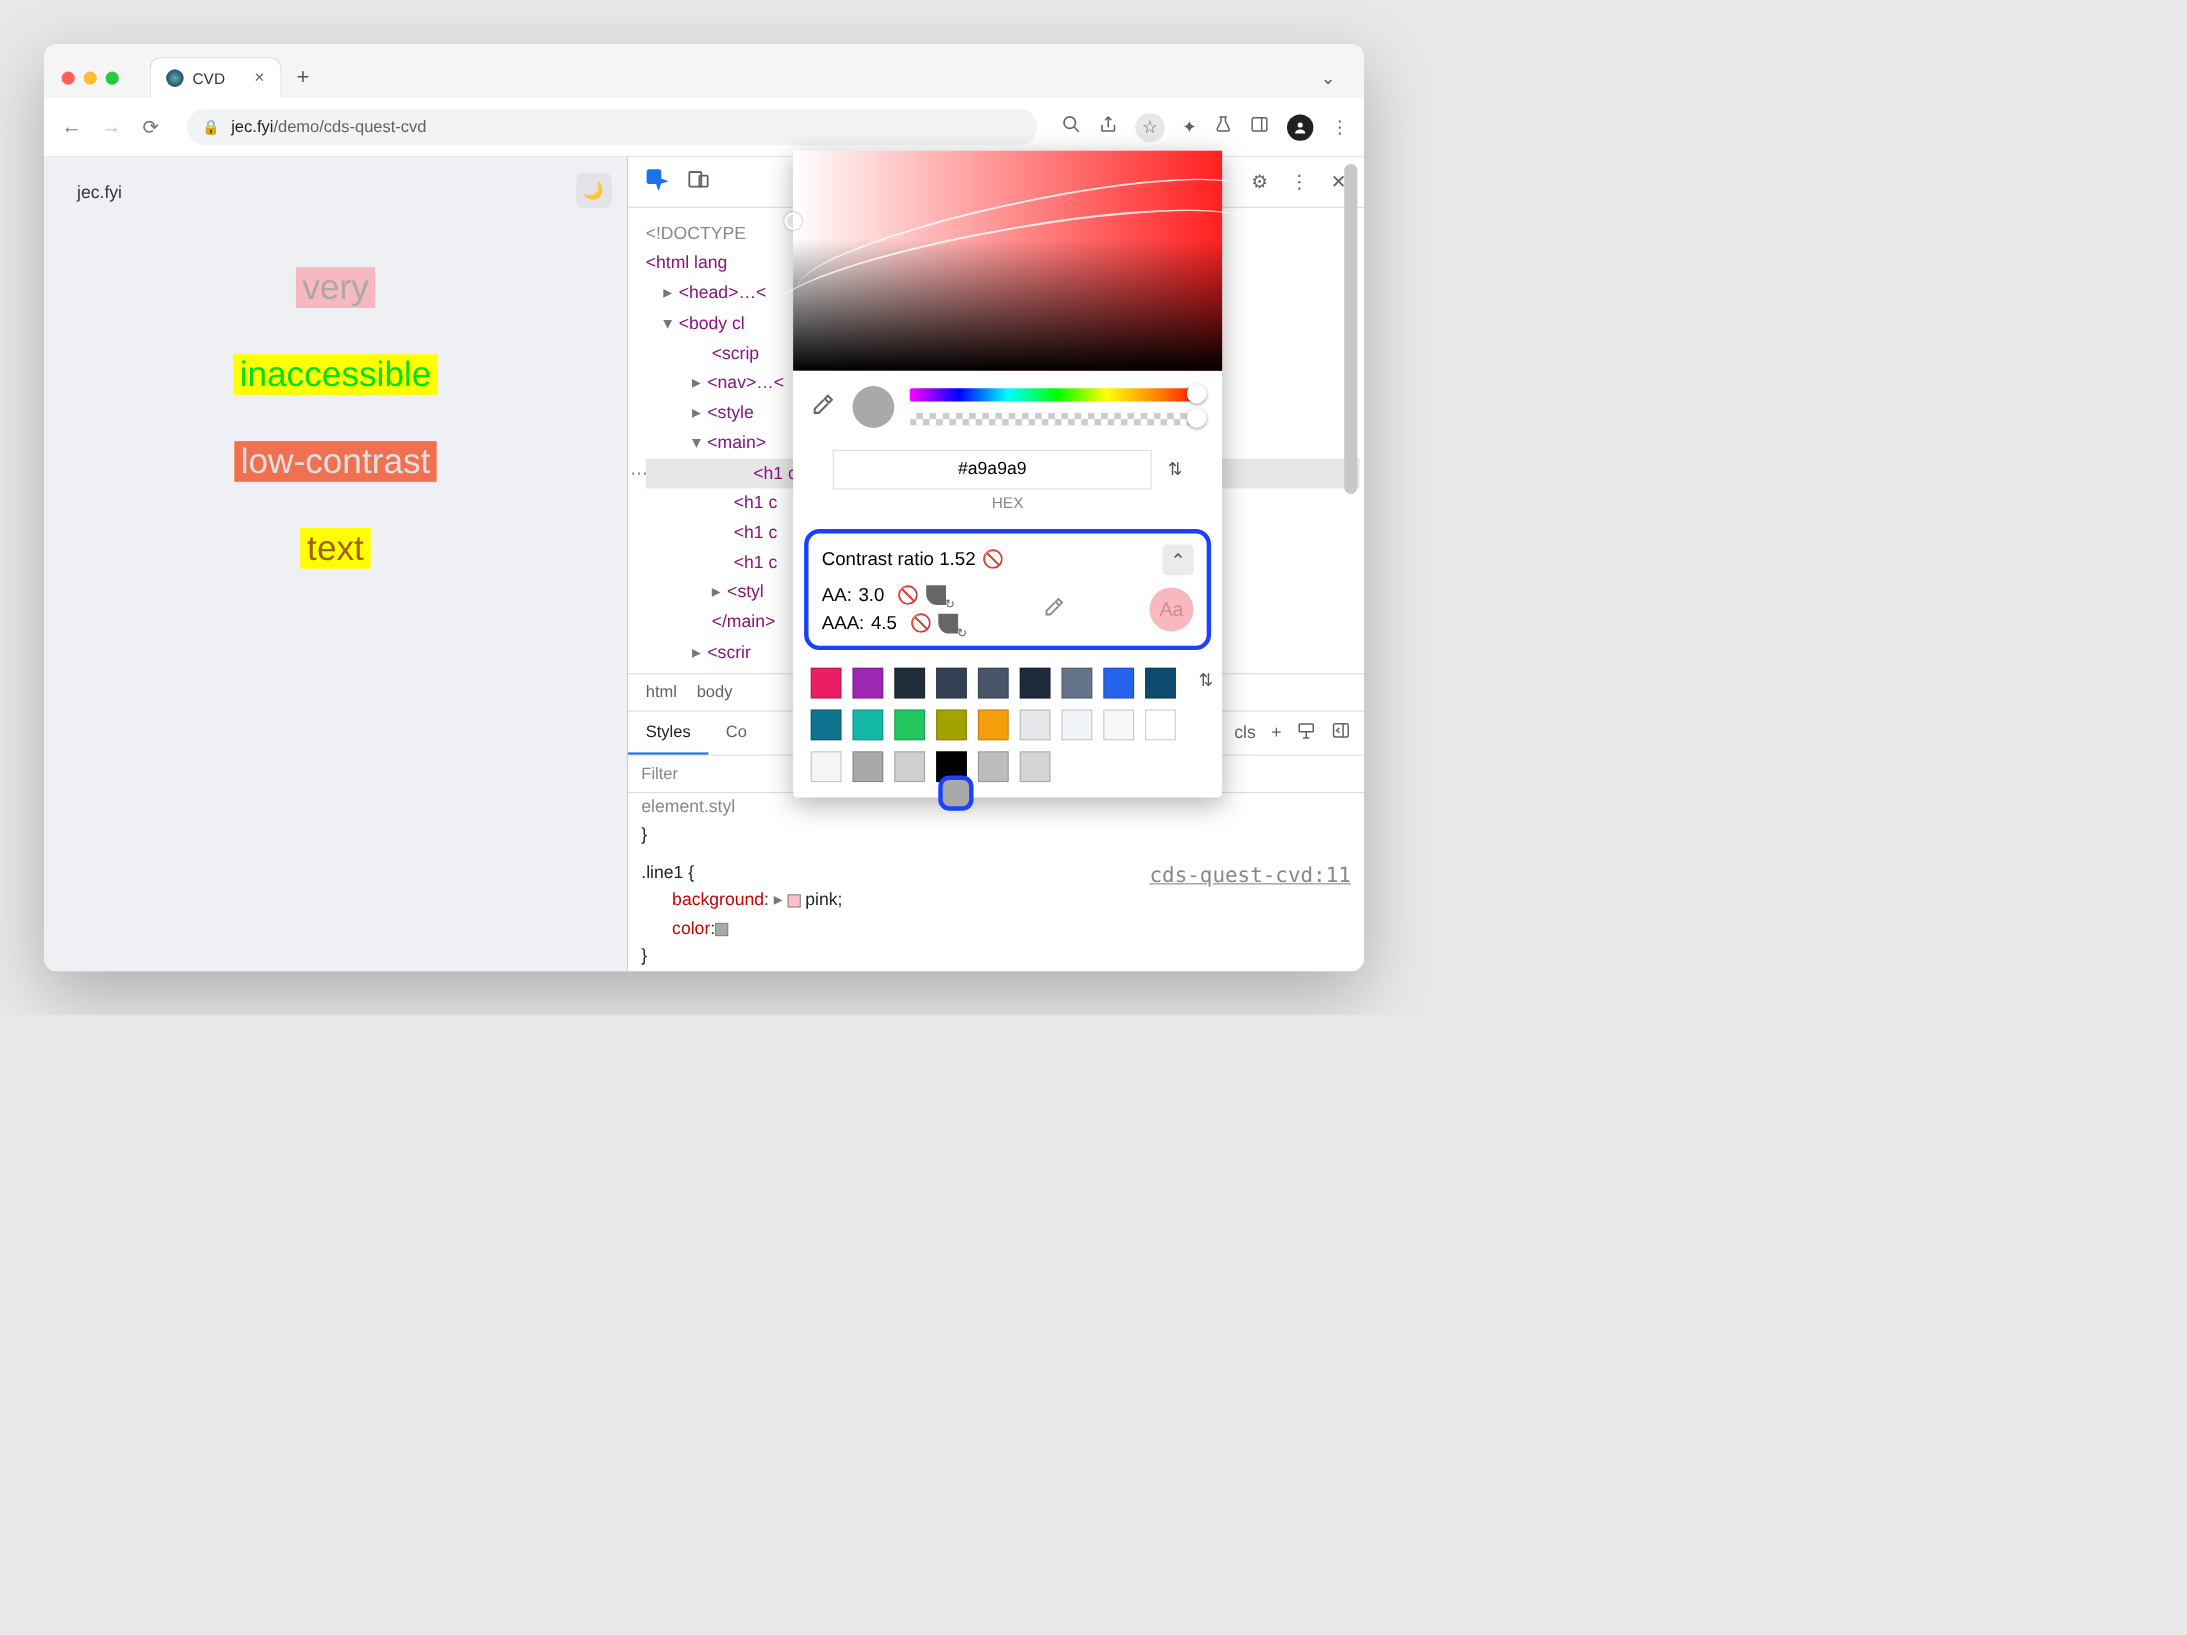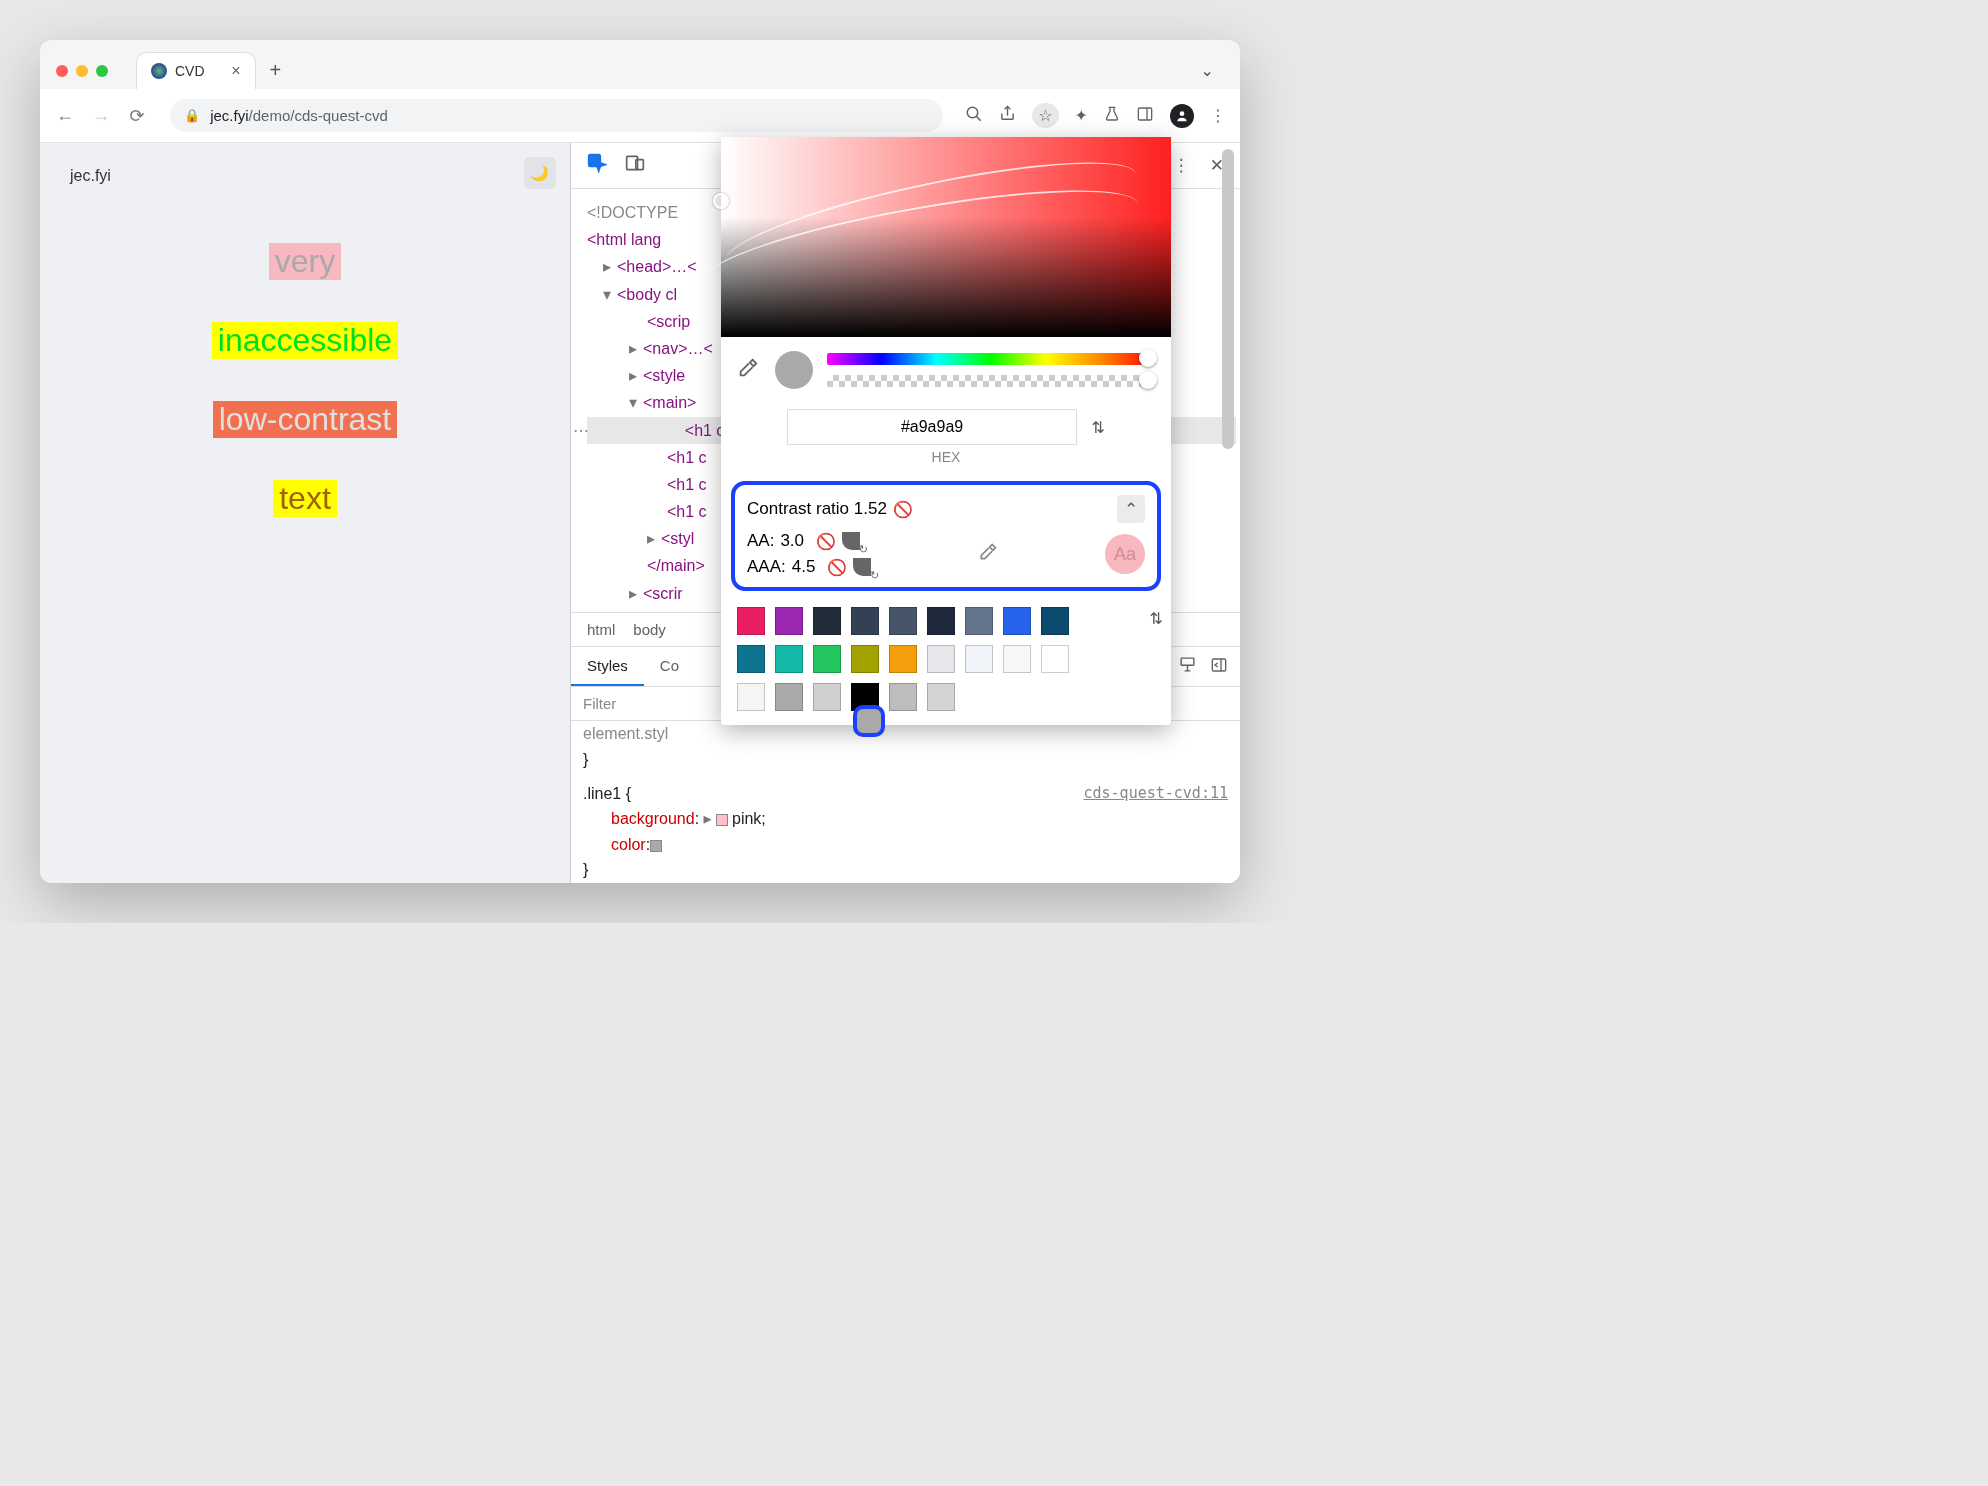--- a/index.html
+++ b/index.html
@@ -62,24 +62,24 @@
 .styles-tab { padding: 10px 16px; font-size: 15px; color: #5f6368; }
 .styles-tab.active { color: #202124; border-bottom: 2px solid #1a73e8; }
 .styles-toolbar-r { margin-left: auto; padding: 8px 12px; display: flex; gap: 14px; color: #5f6368; align-items: center; }
 
 .filter-row { display: flex; border-bottom: 1px solid #ddd; }
 .filter-input { flex: 1; padding: 8px 12px; font-size: 15px; color: #888; }
 .styles-body { padding: 0 12px; font-family: ui-monospace, Menlo, monospace; font-size: 16px; line-height: 1.6; color: #222; }
 .prop-name { color: #c80000; }
 .prop-val { color: #222; }
 .swatch-inline { display: inline-block; width: 12px; height: 12px; border: 1px solid #888; vertical-align: middle; margin-right: 4px; }
-.source-link { float: right; color: #888; text-decoration: underline; font-family: ui-monospace, Menlo, monospace; font-size: 15px; }
-
-
-.color-picker { position: absolute; top: -6px; left: 150px; width: 450px; background: white; border-radius: 4px; box-shadow: 0 6px 24px rgba(0,0,0,0.3); z-index: 100; }
+.source-link { float: right; color: #888; text-decoration: underline; font-family: ui-monospace, Menlo, monospace; font-size: 19px; }
+
+
+.color-picker { position: absolute; top: -6px; left: 150px; width: 390px; background: white; border-radius: 4px; box-shadow: 0 6px 24px rgba(0,0,0,0.3); z-index: 100; }
 .cp-gradient { height: 200px; background: linear-gradient(to top, black 0%, transparent 60%), linear-gradient(to right, white 0%, #ff2020 100%); position: relative; }
 .cp-gradient .cl1 { position: absolute; top: 46px; left: 0; width: 420px; height: 70px; border-top: 2px solid rgba(255,255,255,0.8); border-radius: 50%; transform: rotate(-12deg); }
 .cp-gradient .cl2 { position: absolute; top: 70px; left: -20px; width: 440px; height: 70px; border-top: 2px solid rgba(255,255,255,0.8); border-radius: 50%; transform: rotate(-10deg); }
 .cp-ring { position:absolute; left:-8px; top:56px; width:16px; height:16px; border:2px solid white; border-radius:50%; box-shadow: 0 0 2px rgba(0,0,0,.5); }
 .cp-mid { padding: 14px 16px; display: flex; align-items: center; gap: 14px; }
 .eyedrop { width: 24px; color: #666; }
 .preview-circle { width: 38px; height: 38px; border-radius: 50%; background: #a9a9a9; }
 .sliders { flex: 1; display: flex; flex-direction: column; gap: 10px; }
 .hue-slider { height: 12px; border-radius: 2px; background: linear-gradient(to right, #f0f, #00f, #0ff, #0f0, #ff0, #f80, #f00); position: relative; }
 .alpha-slider { height: 12px; border-radius: 2px; background: repeating-conic-gradient(#ccc 0 25%, white 0 50%) 0 0/12px 12px; position: relative; }

